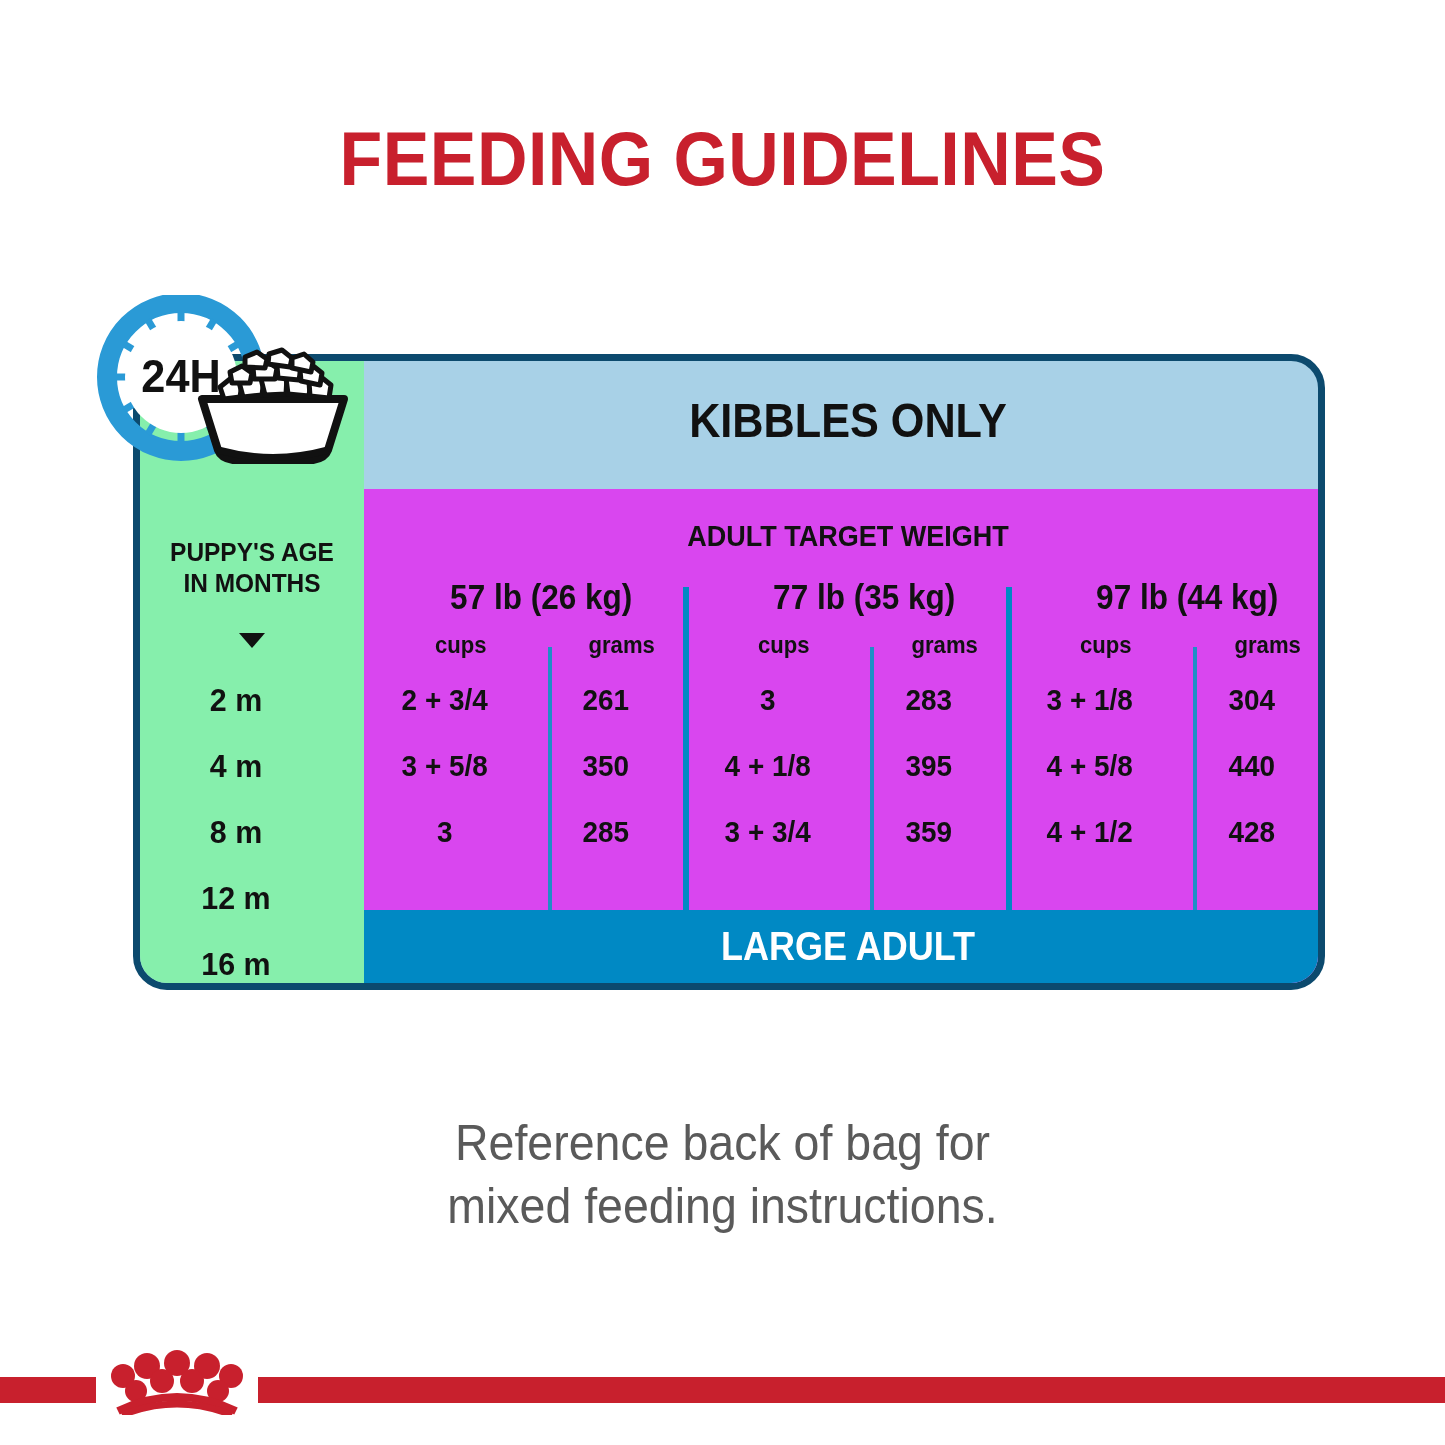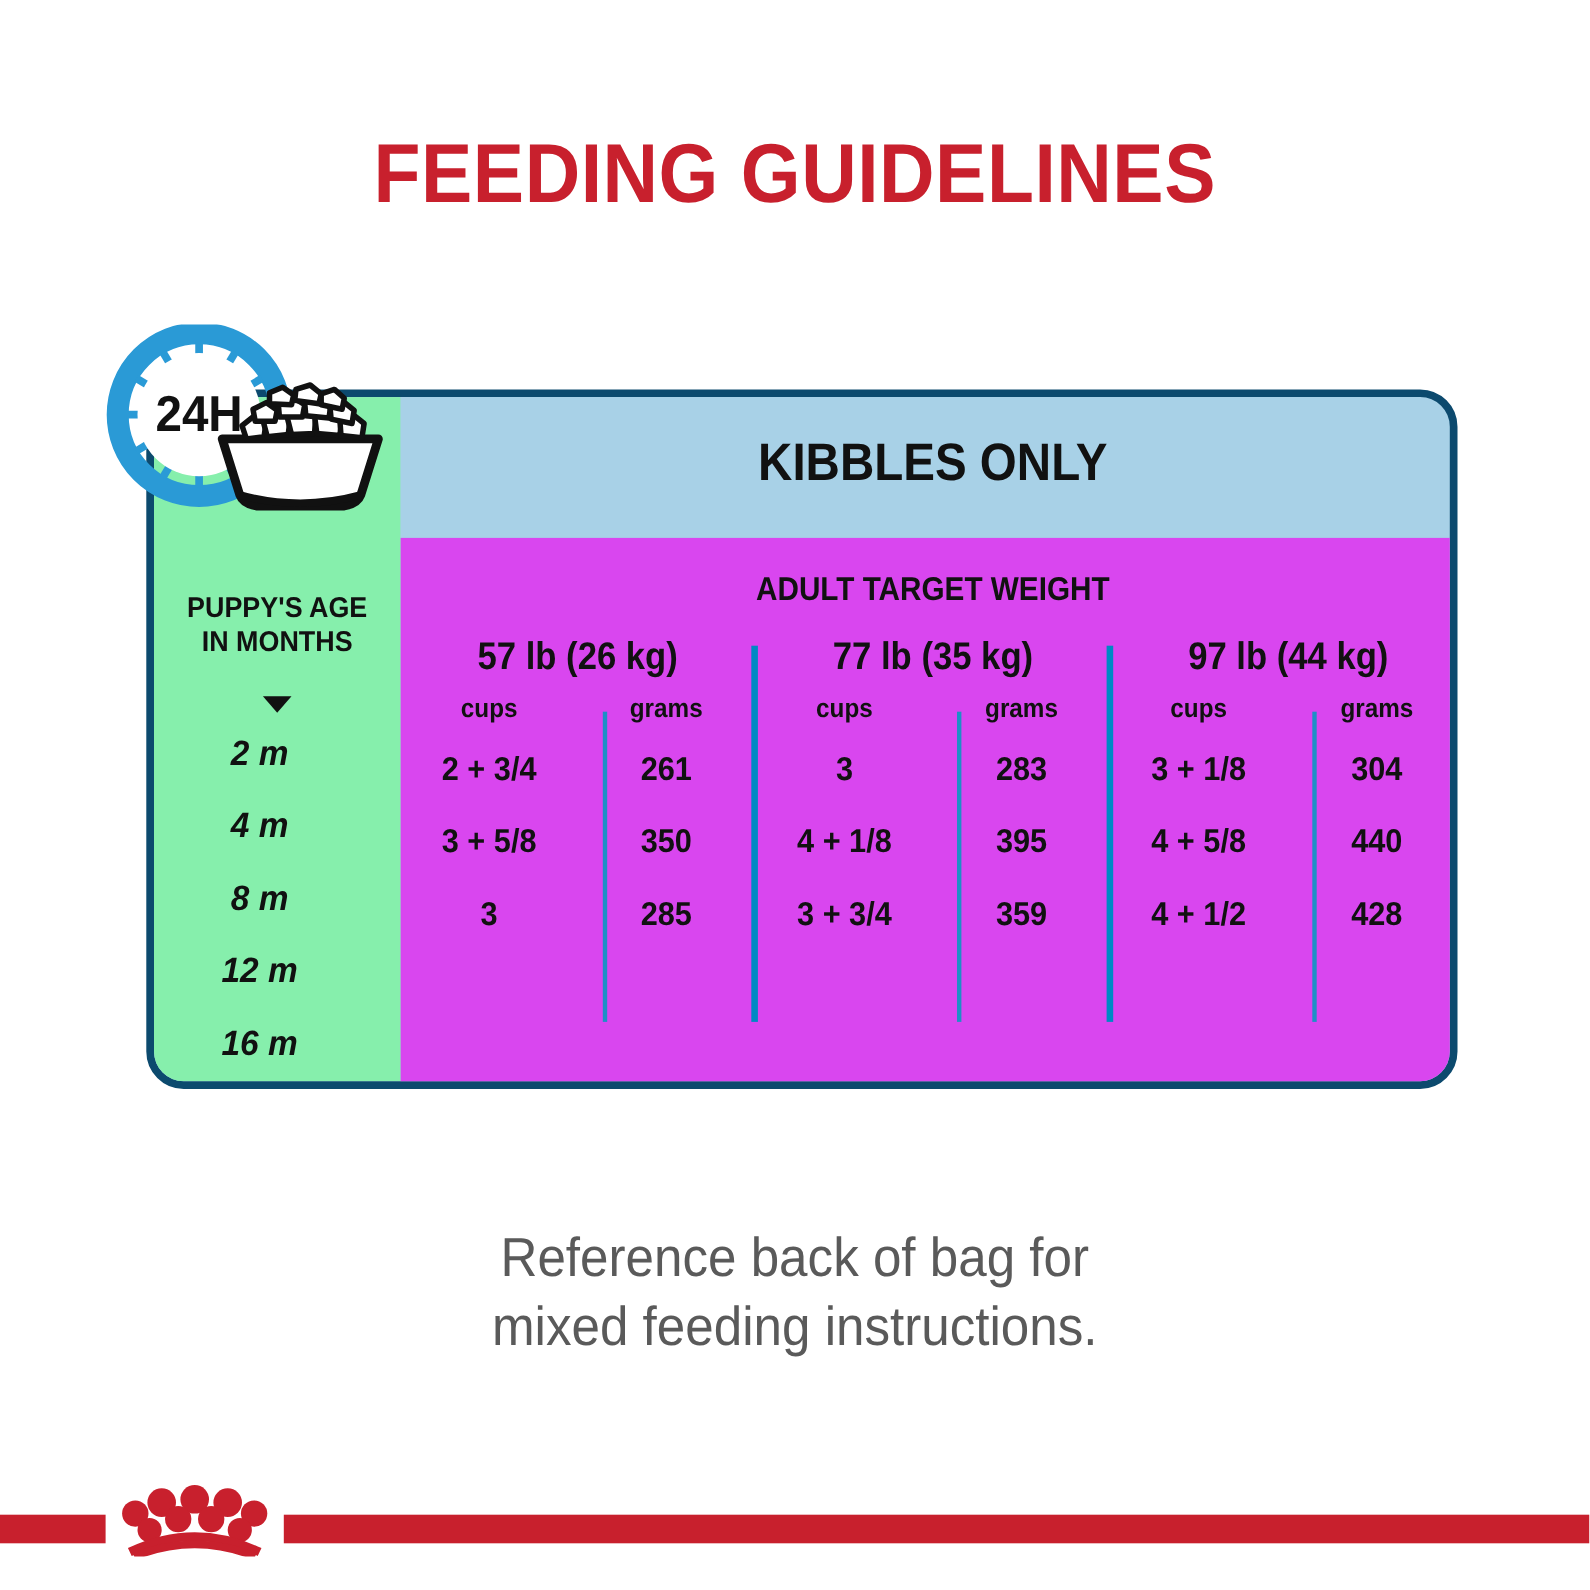--- a/index.html
+++ b/index.html
@@ -59,21 +59,21 @@
     transform:scaleX(0.94);
   }
   .agecol-arrow{
     position:absolute;top:272px;left:50%;
     margin-left:-13px;
     width:0;height:0;
     border-left:13px solid transparent;
     border-right:13px solid transparent;
     border-top:15px solid #111;
   }
-  .age-list{position:absolute;top:290px;left:0;width:192px;font-style:italic;}
+  .age-list{position:absolute;top:306px;left:0;width:192px;}
   .age-item{
     height:66px;line-height:66px;
     text-align:center;color:#111;
     font-size:32px;font-weight:bold;
     transform:scaleX(0.95);
   }
 
   
   .kibbles{
     position:absolute;
@@ -89,20 +89,21 @@
     top:30px;left:0;width:968px;
     text-align:center;color:#111;
     font-size:30px;font-weight:bold;
     transform:scaleX(0.9);
   }
 
   
   .wgroups{
     position:absolute;top:84px;left:0;width:968px;height:94px;
     display:flex;
+    padding-left:16px;
   }
   .wgroup{
     flex:1;position:relative;
     display:flex;flex-direction:column;align-items:center;
   }
   .wgroup .wname{
     margin-top:4px;
     font-size:35px;font-weight:bold;color:#111;
     white-space:nowrap;transform:scaleX(0.9);
   }
@@ -285,20 +286,23 @@
           <div class="cell">359</div>
         </div>
         <div class="cellgroup">
           <div class="cell">4 + 1/2</div>
           <div class="cell">428</div>
         </div>
       </div>
     </div>
   </div>
 
+  <div class="adultbar">
+    <span>LARGE ADULT</span>
+  </div>
 </div>
 
 <div class="icon-wrap">
   <svg width="275" height="185" viewBox="0 0 275 185">
 
     <g>
       <circle cx="85" cy="82" r="74" fill="none" stroke="#2A9AD6" stroke-width="20"></circle>
       <g stroke="#2A9AD6" stroke-width="7" stroke-linecap="butt">
         <line x1="85" y1="16" x2="85" y2="34"></line>
         <line x1="118" y1="25" x2="109" y2="40"></line>

